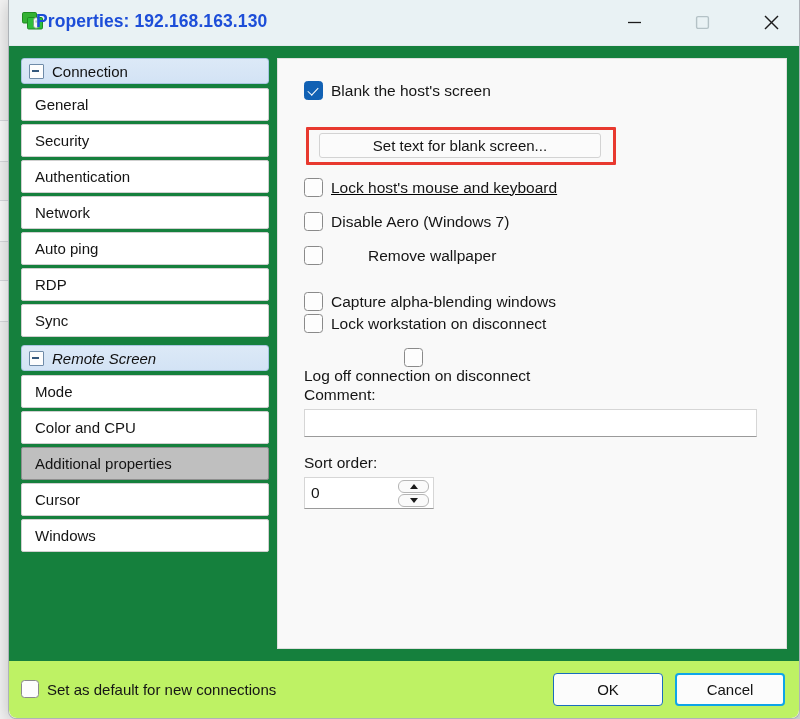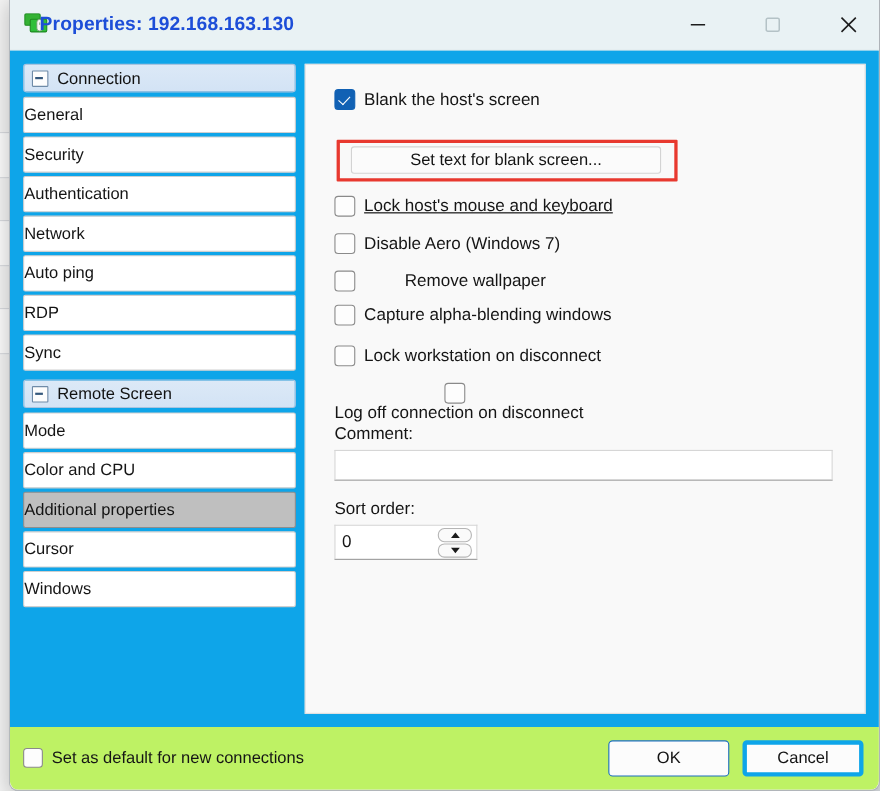--- a/index.html
+++ b/index.html
@@ -85,21 +85,21 @@
   #btn-minimize { left: 602px; }
   #btn-maximize { left: 670px; }
   #btn-close    { left: 739px; }
 
   
   #dialog-body {
     position: absolute;
     left: 0; top: 46px;
     width: 790px;
     height: 615px;
-    background: #0ea5e9;
+    background: #15803d;
   }
 
   
   #sidebar-nav {
     position: absolute;
     left: 12px; top: 12px;
     width: 248px;
   }
   .nav-group-header {
     position: relative;
@@ -137,20 +137,21 @@
   .nav-item {
     position: relative;
     height: 33px;
     margin-bottom: 3px;
     background: #ffffff;
     border: 1px solid #cfcfcf;
     border-radius: 2px;
     box-sizing: border-box;
     display: flex;
     align-items: center;
+    padding-left: 13px;
     font-size: 15px;
     color: #141414;
     white-space: nowrap;
   }
   .nav-item.is-selected {
     background: #bfbfbf;
     border-color: #8e8e8e;
   }
 
   
@@ -310,21 +311,21 @@
     white-space: nowrap;
   }
   #default-conn-row .cbx { width: 18px; height: 18px; }
   #default-conn-label { font-size: 15px; color: #151515; }
 
   .footer-btn {
     position: absolute;
     top: 12px;
     height: 33px;
     background: #fcfcfc;
-    border: 4px solid #0ea5e9;
+    border: 2px solid #0ea5e9;
     border-radius: 4px;
     box-sizing: border-box;
     display: flex;
     align-items: center;
     justify-content: center;
     font-size: 15px;
     color: #131313;
     white-space: nowrap;
   }
   #ok-button {
@@ -398,21 +399,21 @@
       <div class="nav-item">
         <span>Auto ping</span>
       </div>
       <div class="nav-item">
         <span>RDP</span>
       </div>
       <div class="nav-item">
         <span>Sync</span>
       </div>
 
-      <div class="nav-group-header" style="margin-top:8px;">
+      <div class="nav-group-header" style="margin-top:8px;font-style:italic;">
         <span class="collapse-box"></span>
         <span class="nav-group-label">Remote Screen</span>
       </div>
       <div class="nav-item">
         <span>Mode</span>
       </div>
       <div class="nav-item">
         <span>Color and CPU</span>
       </div>
       <div class="nav-item is-selected">
@@ -444,21 +445,21 @@
         <span class="opt-label">Lock host's mouse and keyboard</span>
       </div>
       <div class="opt-row" style="top:153px;">
         <span class="cbx"></span>
         <span class="opt-label">Disable Aero (Windows 7)</span>
       </div>
       <div class="opt-row" style="top:187px;gap:37px;">
         <span class="cbx"></span>
         <span class="opt-label">Remove wallpaper</span>
       </div>
-      <div class="opt-row" style="top:218px;">
+      <div class="opt-row" style="top:233px;">
         <span class="cbx"></span>
         <span class="opt-label">Capture alpha-blending windows</span>
       </div>
       <div class="opt-row" style="top:255px;">
         <span class="cbx"></span>
         <span class="opt-label">Lock workstation on disconnect</span>
       </div>
       <div class="opt-row" style="top:289px;flex-direction:column;">
         <span class="cbx"></span>
         <span class="opt-label">Log off connection on disconnect</span>

